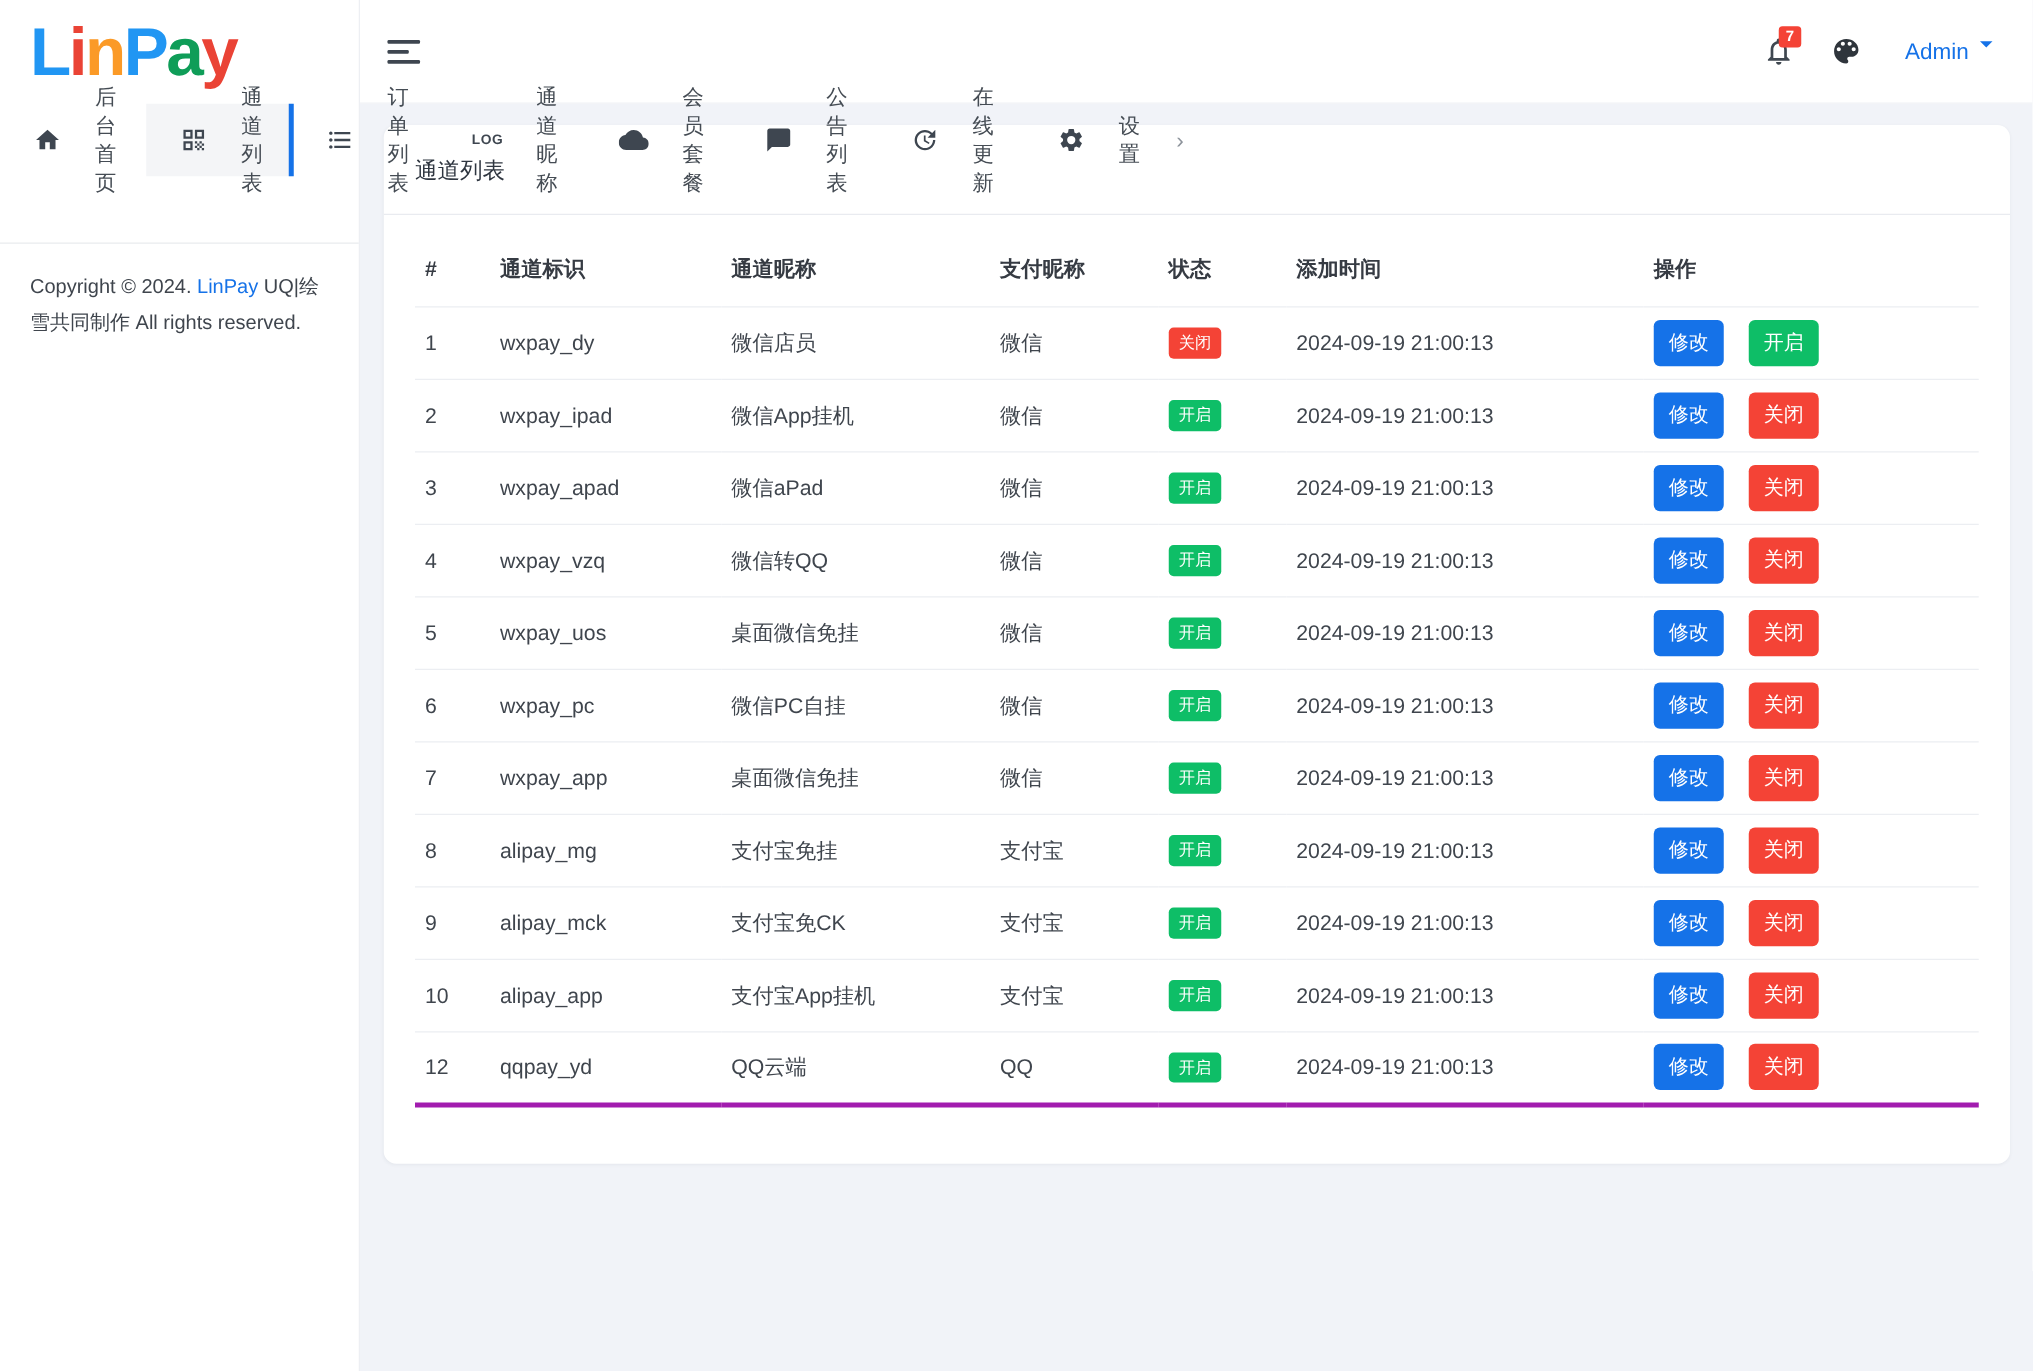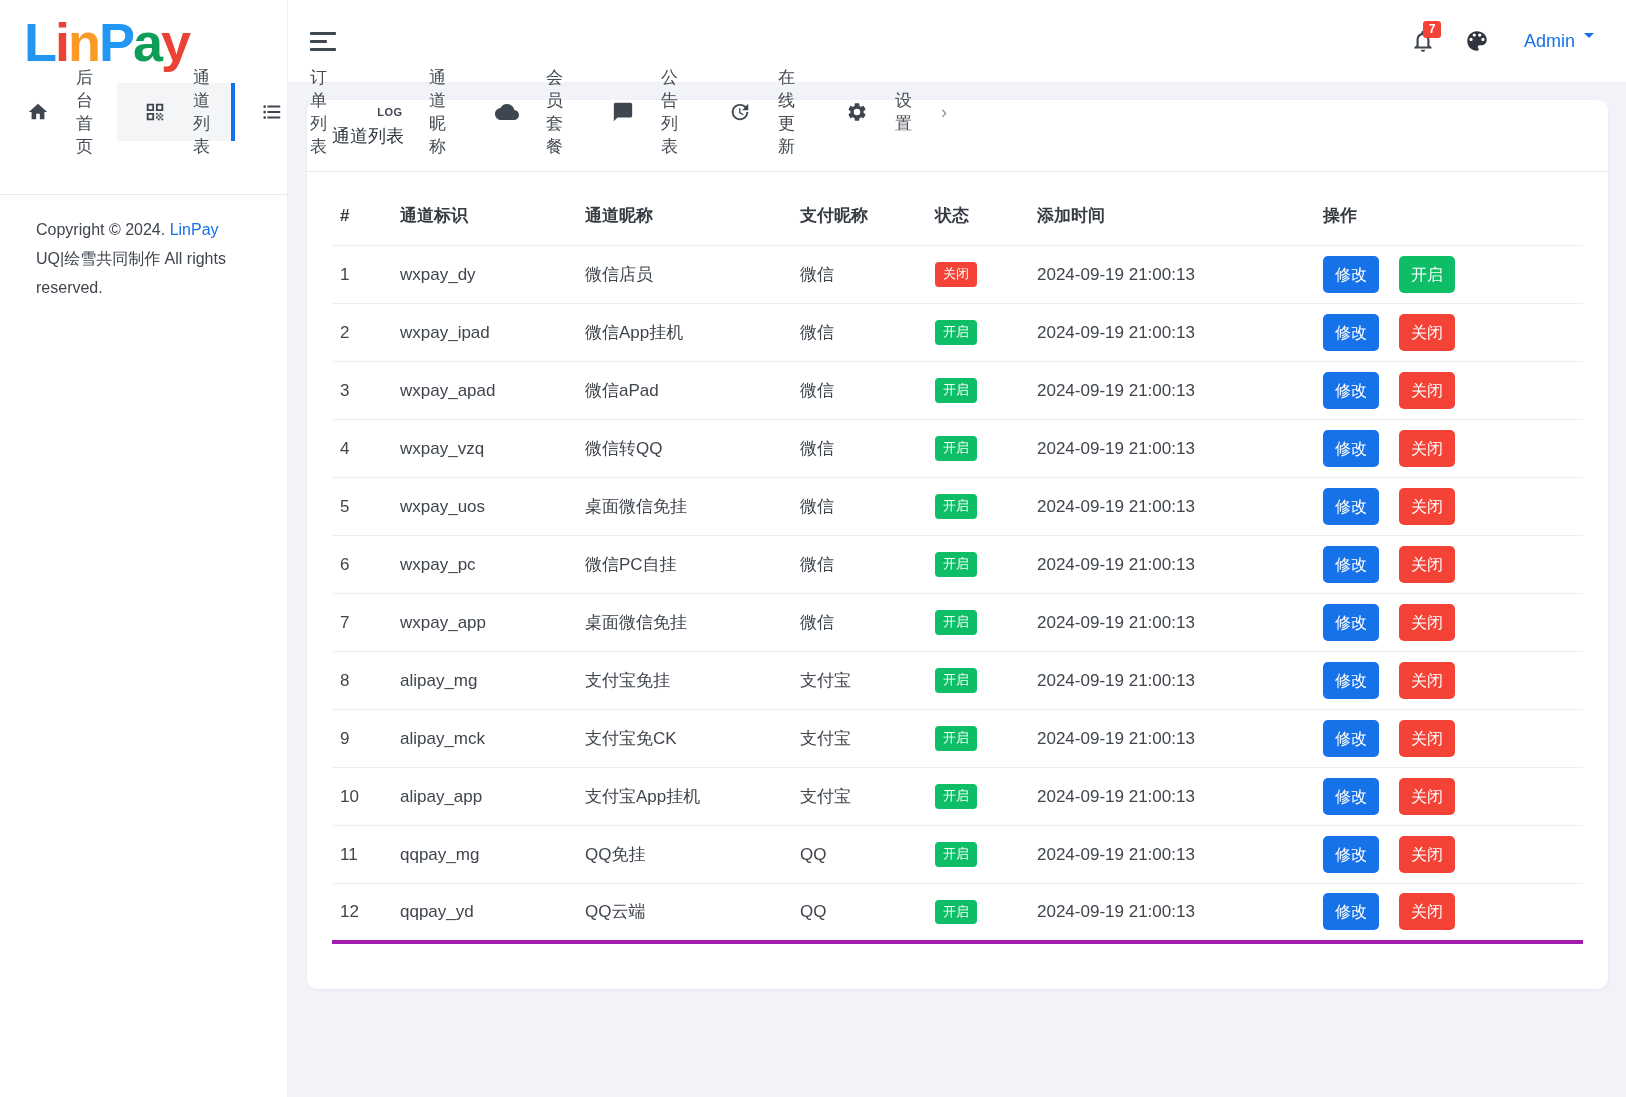--- a/index.html
+++ b/index.html
@@ -31,21 +31,21 @@
   }
   .nav-item .icon { width:24px; height:24px; display:flex; align-items:center; justify-content:center; }
   .nav-item .icon svg { fill:#3e4650; }
   .nav-item.active { background:#f4f5f7; }
   .nav-item.active::after {
     content:''; position:absolute; right:-1px; top:0; bottom:0; width:4px; background:#1572e8;
   }
   .nav-item .chev { margin-left:auto; color:#8d939b; font-size:18px; line-height:1; }
   .log-txt { font-size:11px; font-weight:bold; color:#3e4650; letter-spacing:0.5px; }
   .sidebar-divider { border-top:1px solid #e9ebee; margin-top:53px; }
-  .copyright { padding:20px 36px; font-size:16px; color:#3f454d; line-height:1.82; }
+  .copyright { padding:20px 24px; font-size:16px; color:#3f454d; line-height:1.82; }
   .copyright a { color:#1572e8; text-decoration:none; cursor:pointer; }
 
   
   .main { flex:1; display:flex; flex-direction:column; min-width:0; }
   .topbar {
     height:83px; background:#fff; flex-shrink:0;
     display:flex; align-items:center; padding:0 32px 0 22px;
     border-bottom:1px solid #f0f1f5;
   }
   .hamburger { width:26px; cursor:pointer; }
@@ -332,29 +332,20 @@
                 </tr>
                 <tr>
                   <td>10</td>
                   <td>alipay_app</td>
                   <td>支付宝App挂机</td>
                   <td>支付宝</td>
                   <td><span class="badge open">开启</span></td>
                   <td>2024-09-19 21:00:13</td>
                   <td><button class="btn btn-primary">修改</button><button class="btn btn-danger">关闭</button></td>
                 </tr>
-                <tr>
-                  <td>11</td>
-                  <td>qqpay_mg</td>
-                  <td>QQ免挂</td>
-                  <td>QQ</td>
-                  <td><span class="badge open">开启</span></td>
-                  <td>2024-09-19 21:00:13</td>
-                  <td><button class="btn btn-primary">修改</button><button class="btn btn-danger">关闭</button></td>
-                </tr>
                 <tr class="last-sep">
                   <td>12</td>
                   <td>qqpay_yd</td>
                   <td>QQ云端</td>
                   <td>QQ</td>
                   <td><span class="badge open">开启</span></td>
                   <td>2024-09-19 21:00:13</td>
                   <td><button class="btn btn-primary">修改</button><button class="btn btn-danger">关闭</button></td>
                 </tr>
               </tbody>

